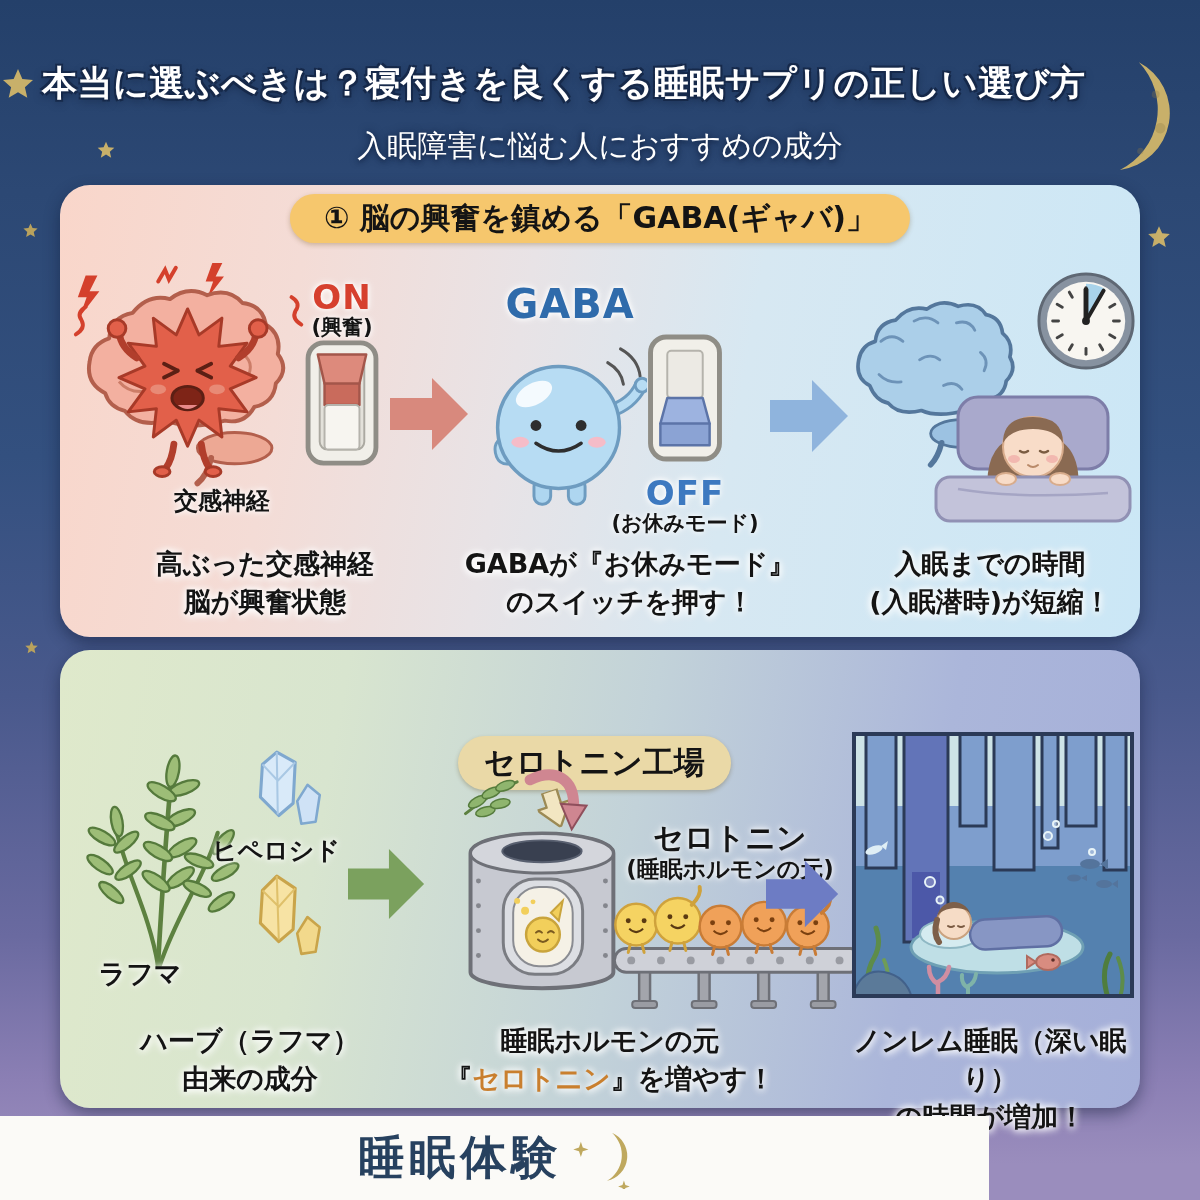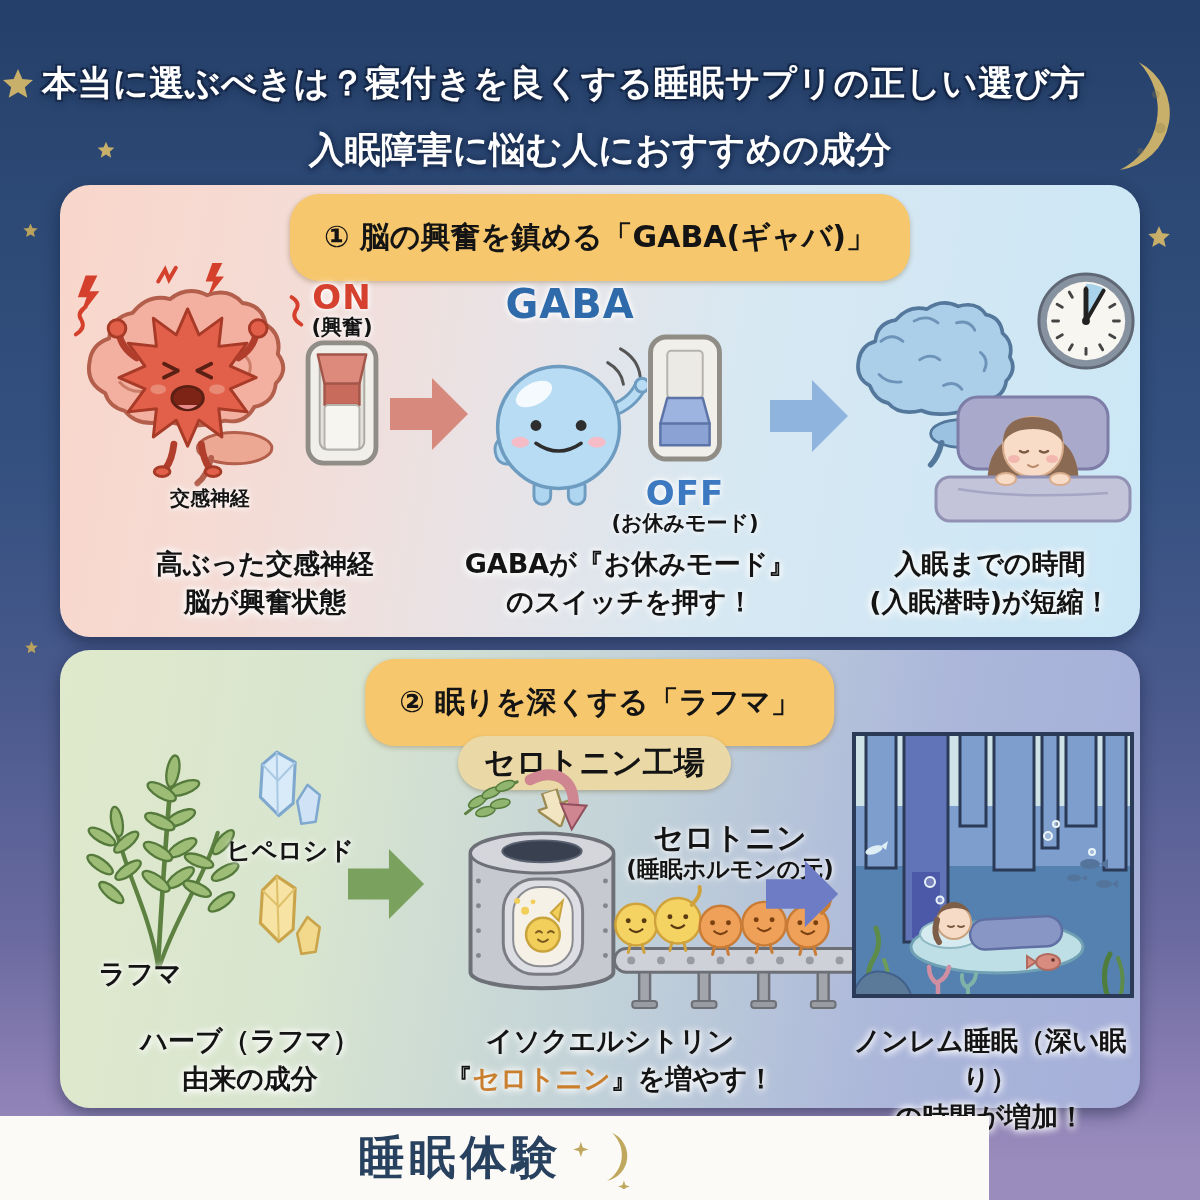--- a/index.html
+++ b/index.html
@@ -5,28 +5,28 @@
   html,body{margin:0;padding:0;background:#1b2436;}
   .stage{position:relative;width:1200px;height:1200px;overflow:hidden;
     font-family:"DejaVu Sans","Liberation Sans",sans-serif;
     background:linear-gradient(180deg,#24406a 0%,#2c4874 16%,#33507f 38%,#49598c 58%,#6a6aa0 78%,#8b7fb4 90%,#9a8dbd 97%);}
   svg{display:block}
   .abs{position:absolute;}
   
   .title-row{position:absolute;top:60px;left:0;width:100%;display:flex;justify-content:flex-start;align-items:center;gap:6px;}
   .title-text{font-size:35px;font-weight:bold;color:#ffffff;letter-spacing:.5px;white-space:nowrap;
     text-shadow:-2px -2px 0 #16294a,2px -2px 0 #16294a,-2px 2px 0 #16294a,2px 2px 0 #16294a,0 3px 8px rgba(8,18,40,.55);}
-  .subtitle{position:absolute;top:126px;left:0;width:100%;text-align:center;font-size:36px;font-weight:bold;color:#ffffff;
+  .subtitle{position:absolute;top:126px;left:0;width:100%;text-align:center;font-size:30px;font-weight:normal;color:#ffffff;
     text-shadow:0 0 8px rgba(15,30,60,.8),0 2px 4px rgba(15,30,60,.6);}
   
   .panel{position:absolute;left:60px;width:1080px;border-radius:30px;box-shadow:0 6px 16px rgba(12,22,48,.45);}
   #panel-gaba{top:185px;height:452px;background:linear-gradient(100deg,#f9d6ca 0%,#f4dcd6 22%,#e8e3e6 42%,#d7e8f2 62%,#cbe7f6 100%);}
   #panel-rafuma{top:650px;height:458px;background:linear-gradient(100deg,#dfe9cb 0%,#d8e5cf 25%,#c2d2d9 52%,#abb6da 78%,#a5afd9 100%);}
   .badge{position:absolute;top:9px;left:50%;transform:translateX(-50%);background:#f6c76d;border-radius:30px;
-    padding:23px 34px;font-size:30px;font-weight:bold;color:#141414;white-space:nowrap;box-shadow:0 2px 5px rgba(110,75,20,.3);}
+    padding:4px 34px;font-size:30px;font-weight:bold;color:#141414;white-space:nowrap;box-shadow:0 2px 5px rgba(110,75,20,.3);}
   .cap{position:absolute;text-align:center;font-weight:bold;color:#141414;font-size:27px;line-height:1.4;
     text-shadow:0 0 6px #fff,0 0 10px rgba(255,255,255,.95),0 2px 8px rgba(255,255,255,.8);}
   .lbl{position:absolute;text-align:center;font-weight:bold;color:#141414;
     text-shadow:0 0 5px #fff,0 0 9px rgba(255,255,255,.9);}
   .sw-state{font-size:34px;font-weight:bold;letter-spacing:1px;}
   .sw-note{font-size:21px;font-weight:bold;color:#141414;}
   .on-color{color:#d6402e;} .off-color{color:#3d79c0;}
   .gaba-lbl{font-size:40px;color:#2f6bab;letter-spacing:1px;}
   .em-orange{color:#c97f2e;}
   .bubble{position:absolute;background:#ead9a7;border-radius:30px;padding:6px 26px;font-size:31px;font-weight:bold;
@@ -89,21 +89,21 @@
       <circle cx="194" cy="66" r="9" fill="#e2604a" stroke="#a83a28" stroke-width="3"></circle>
       <path d="M98,102 l14,7 M98,116 l14,-7 M146,102 l-14,7 M146,116 l-14,-7" stroke="#5c1f14" stroke-width="4" stroke-linecap="round"></path>
       <ellipse cx="122" cy="137" rx="16" ry="12" fill="#7e2417" stroke="#5c1f14" stroke-width="3"></ellipse>
       <path d="M112,144 q10,8 20,0" fill="#e88a8a"></path>
       <ellipse cx="92" cy="128" rx="8" ry="5" fill="#e88a76"></ellipse>
         <ellipse cx="152" cy="128" rx="8" ry="5" fill="#e88a76"></ellipse>
       <path d="M108,184 q-2,16 -8,24 M136,184 q2,16 8,24" stroke="#b13e2c" stroke-width="7" fill="none" stroke-linecap="round"></path>
       <ellipse cx="96" cy="212" rx="8" ry="5" fill="#e2604a" stroke="#a83a28" stroke-width="3"></ellipse>
       <ellipse cx="148" cy="212" rx="8" ry="5" fill="#e2604a" stroke="#a83a28" stroke-width="3"></ellipse>
     </svg>
-    <div class="lbl" style="left:40px;top:300px;width:220px;font-size:20px;">交感神経</div>
+    <div class="lbl" style="left:52px;top:300px;width:220px;font-size:24px;">交感神経</div>
 
     <div class="lbl sw-state on-color" style="left:232px;top:92px;width:100px;">ON</div>
     <div class="lbl sw-note" style="left:222px;top:128px;width:120px;">(興奮)</div>
     <svg class="abs" style="left:244px;top:154px;" width="76" height="128" viewBox="0 0 78 132">
       <rect x="4" y="4" width="70" height="124" rx="16" fill="#f1efe9" stroke="#8f8d86" stroke-width="5"></rect>
       <rect x="16" y="18" width="46" height="96" rx="8" fill="#e3e1da" stroke="#aba9a1" stroke-width="2"></rect>
       <polygon points="14,16 64,16 57,46 21,46" fill="#dd8a7c" stroke="#a3564a" stroke-width="2.5" stroke-linejoin="round"></polygon>
       <polygon points="21,46 57,46 57,68 21,68" fill="#c96b5c" stroke="#a3564a" stroke-width="2.5" stroke-linejoin="round"></polygon>
       <rect x="21" y="68" width="36" height="46" rx="4" fill="#f7f5f0" stroke="#b5b3ac" stroke-width="2"></rect>
     </svg>
@@ -195,21 +195,20 @@
       <div>GABAが『お休みモード』</div>
         <div>のスイッチを押す！</div>
     </div>
     <div class="cap" style="left:790px;top:360px;width:280px;">
       <div>入眠までの時間</div>
         <div>(入眠潜時)が短縮！</div>
     </div>
   </div>
 
   <div class="panel" id="panel-rafuma">
-    <div class="badge">② 眠りを深くする「ラフマ」</div>
 
     <svg class="abs" style="left:10px;top:82px;" width="175" height="238" viewBox="0 0 175 255">
       <path d="M88,250 C92,180 96,110 104,30" stroke="#5d8140" stroke-width="5" fill="none" stroke-linecap="round"></path>
       <path d="M88,250 C78,190 52,150 40,92" stroke="#5d8140" stroke-width="4.5" fill="none" stroke-linecap="round"></path>
       <path d="M90,250 C108,196 136,160 152,108" stroke="#5d8140" stroke-width="4.5" fill="none" stroke-linecap="round"></path>
       <g fill="#9dbd77" stroke="#557a3c" stroke-width="2.5">
         <ellipse rx="17" ry="6.5" transform="translate(104 42) rotate(-80)"></ellipse>
           <ellipse rx="17" ry="6.5" transform="translate(116 60) rotate(-20)"></ellipse>
           <ellipse rx="17" ry="6.5" transform="translate(92 64) rotate(-150)"></ellipse>
           <ellipse rx="17" ry="6.5" transform="translate(112 92) rotate(-25)"></ellipse>
@@ -231,21 +230,21 @@
           <ellipse rx="16" ry="6" transform="translate(156 182) rotate(-35)"></ellipse>
       </g>
     </svg>
     <div class="lbl" style="left:10px;top:306px;width:140px;font-size:27px;">ラフマ</div>
 
     <svg class="abs" style="left:190px;top:100px;" width="74" height="86" viewBox="0 0 72 84">
       <polygon points="26,2 44,12 42,52 28,64 10,46 12,14" fill="#d9eaf9" stroke="#7fa8cf" stroke-width="3" stroke-linejoin="round"></polygon>
       <path d="M26,2 L27,63 M12,14 L27,30 L44,12" stroke="#a9c8e4" stroke-width="2" fill="none"></path>
       <polygon points="56,34 68,44 64,70 50,72 46,50" fill="#cfe2f6" stroke="#7fa8cf" stroke-width="2.5" stroke-linejoin="round"></polygon>
     </svg>
-    <div class="lbl" style="left:150px;top:184px;width:160px;font-size:25px;">ヒペロシド</div>
+    <div class="lbl" style="left:136px;top:184px;width:160px;font-size:25px;">ヒペロシド</div>
     <svg class="abs" style="left:192px;top:222px;" width="72" height="88" viewBox="0 0 70 86">
       <polygon points="24,4 42,16 40,56 26,68 8,50 10,18" fill="#f7e3a4" stroke="#c9a44a" stroke-width="3" stroke-linejoin="round"></polygon>
       <path d="M24,4 L26,66 M10,18 L26,34 L42,16" stroke="#dfc06a" stroke-width="2" fill="none"></path>
       <polygon points="54,44 66,54 62,78 48,80 44,60" fill="#f2d98c" stroke="#c9a44a" stroke-width="2.5" stroke-linejoin="round"></polygon>
     </svg>
 
     <svg class="abs" style="left:288px;top:196px;" width="78" height="76" viewBox="0 0 80 76">
         <polygon points="0,22 42,22 42,2 78,38 42,74 42,54 0,54" fill="#7ba15e"></polygon>
       </svg>
 
@@ -412,21 +411,21 @@
       <path d="M116,266 v-12 m0,2 q-7,-4 -6,-13 m6,11 q7,-3 8,-12" stroke="#7fb3a8" stroke-width="4" fill="none" stroke-linecap="round"></path>
       <path d="M0,266 q8,-30 32,-26 q22,4 28,26 Z" fill="#5b7a99" stroke="#42618a" stroke-width="2"></path>
       <rect x="2" y="2" width="278" height="262" fill="none" stroke="#2b3a57" stroke-width="4"></rect>
     </svg>
 
     <div class="cap" style="left:30px;top:372px;width:320px;">
       <div>ハーブ（ラフマ）</div>
         <div>由来の成分</div>
     </div>
     <div class="cap" style="left:350px;top:372px;width:400px;">
-      <div>イソクエルシトリン</div>
+      <div>睡眠ホルモンの元</div>
       <div><span>『</span><span class="em-orange">セロトニン</span><span>』を増やす！</span></div>
     </div>
     <div class="cap" style="left:775px;top:372px;width:310px;">
       <div>ノンレム睡眠（深い眠り）</div>
         <div>の時間が増加！</div>
     </div>
   </div>
 
   <div class="footer">
     <div class="brand">睡眠体験</div>

